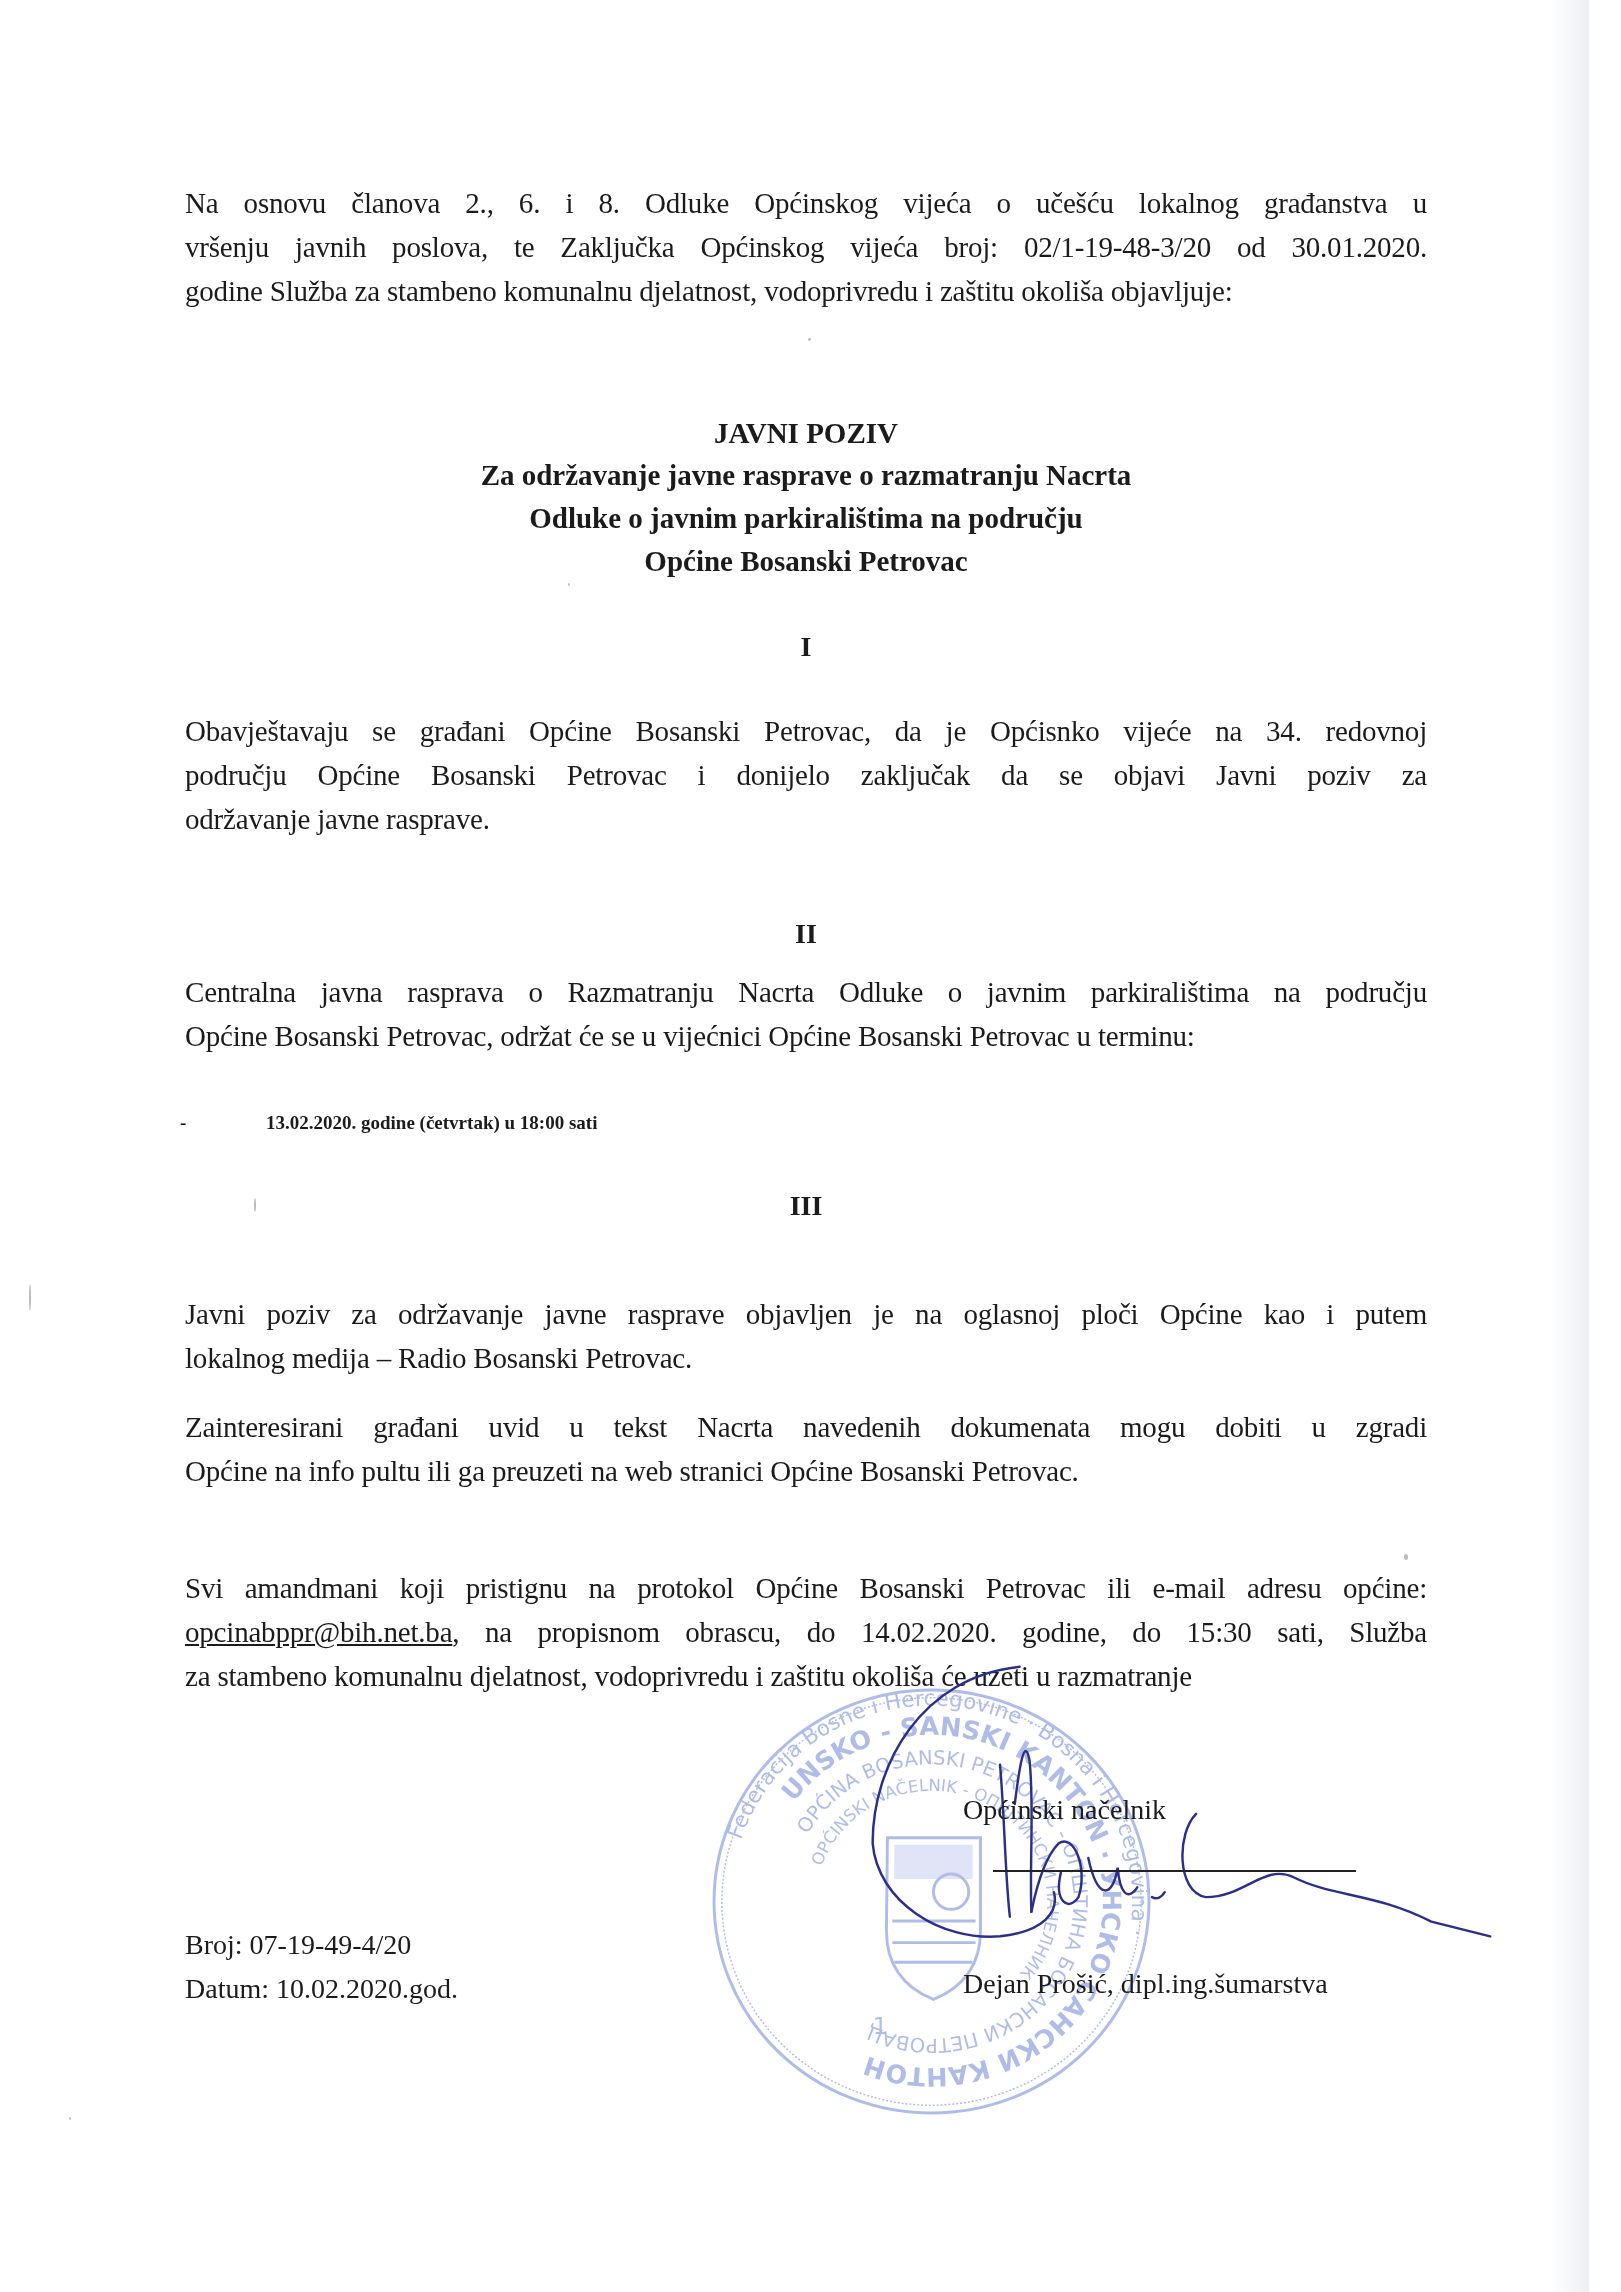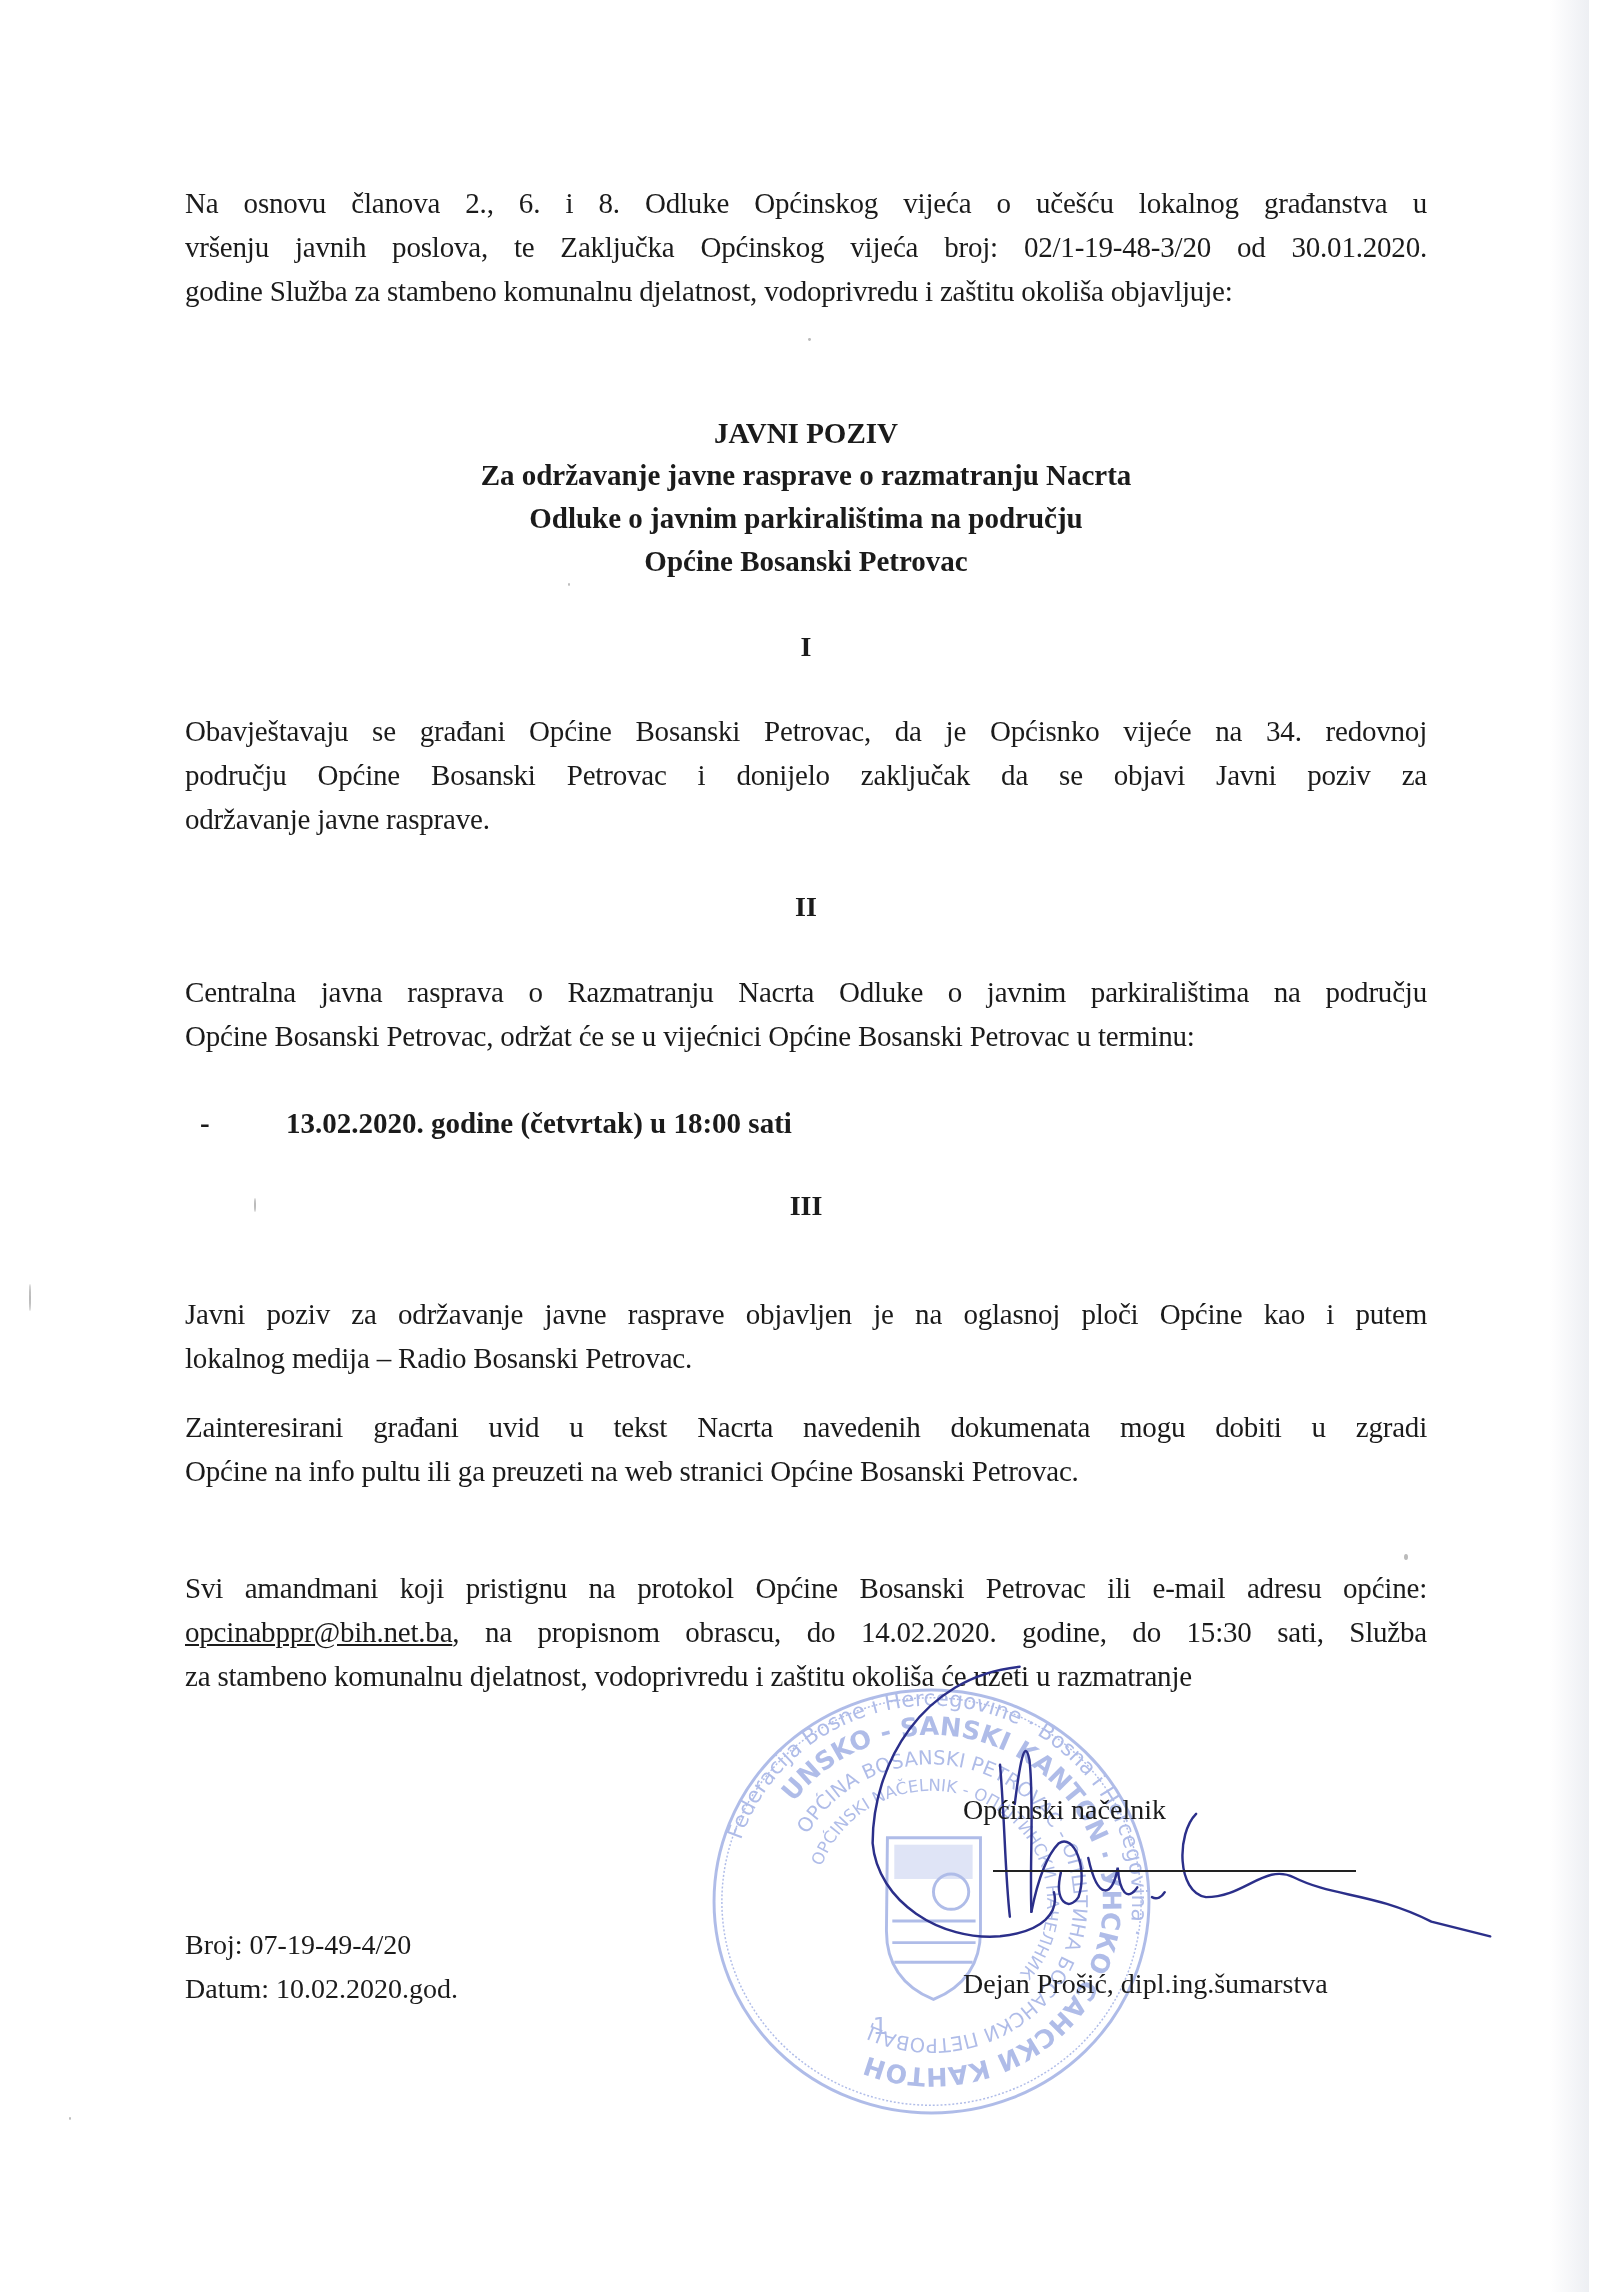--- a/index.html
+++ b/index.html
@@ -21,21 +21,21 @@
     .para .ln.last { text-align-last: left; }
     .heading {
       position: absolute; left: 185px; width: 1242px; text-align: center;
       font-weight: bold; font-size: 29px; line-height: 43px;
     }
     .roman {
       position: absolute; left: 185px; width: 1242px; text-align: center;
       font-weight: bold; font-size: 28px; line-height: 39px;
     }
     .bullet {
-      position: absolute; left: 200px; font-size: 29px; font-weight: bold; line-height: 44px;
+      position: absolute; left: 180px; font-size: 19px; font-weight: bold; line-height: 44px;
     }
     .bullet .dash { display: inline-block; width: 86px; }
     .email { text-decoration: underline; }
     .sig-title { position: absolute; left: 963px; top: 1794px; font-size: 28px; }
     .sig-line { position: absolute; left: 993px; top: 1870px; width: 363px; height: 2px; background: #222; }
     .sig-name { position: absolute; left: 963px; top: 1968px; font-size: 28px; }
     .meta { position: absolute; left: 185px; font-size: 28px; line-height: 44px; }
     .stamp { position: absolute; left: 706px; top: 1686px; width: 451px; height: 431px; opacity: 0.55; }
     .signature { position: absolute; left: 804px; top: 1647px; width: 745px; height: 314px; }
     .speck { position: absolute; background: #bbb; border-radius: 50%; }
@@ -57,21 +57,21 @@
   <div class="heading" style="top:497px;">Odluke o javnim parkiralištima na području</div>
   <div class="heading" style="top:540px;">Općine Bosanski Petrovac</div>
 
   <div class="roman" style="top:627px;">I</div>
   <p class="para" style="top:709px;">
     <span class="ln">Obavještavaju se građani Općine Bosanski Petrovac, da je Općisnko vijeće na 34. redovnoj</span>
     <span class="ln">području Općine Bosanski Petrovac i donijelo zaključak da se objavi Javni poziv za</span>
     <span class="ln last">održavanje javne rasprave.</span>
   </p>
 
-  <div class="roman" style="top:887px;">II</div>
+  <div class="roman" style="top:914px;">II</div>
   <p class="para" style="top:970px;">
     <span class="ln">Centralna javna rasprava o Razmatranju Nacrta Odluke o javnim parkiralištima na području</span>
     <span class="ln last">Općine Bosanski Petrovac, održat će se u vijećnici Općine Bosanski Petrovac u terminu:</span>
   </p>
   <div class="bullet" style="top:1101px;">
     <span class="dash">-</span><span>13.02.2020. godine (četvrtak) u 18:00 sati</span>
   </div>
 
   <div class="roman" style="top:1186px;">III</div>
   <p class="para" style="top:1244px;margin-top:48px;">

